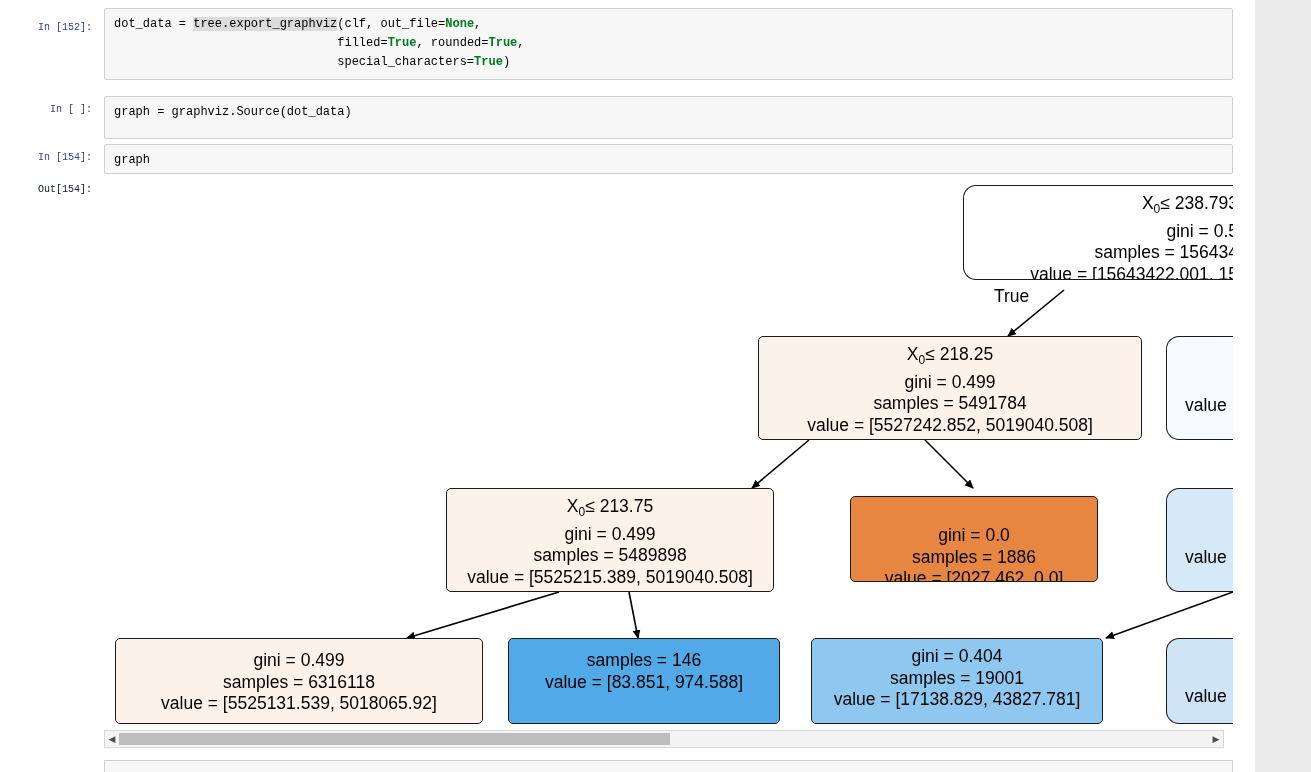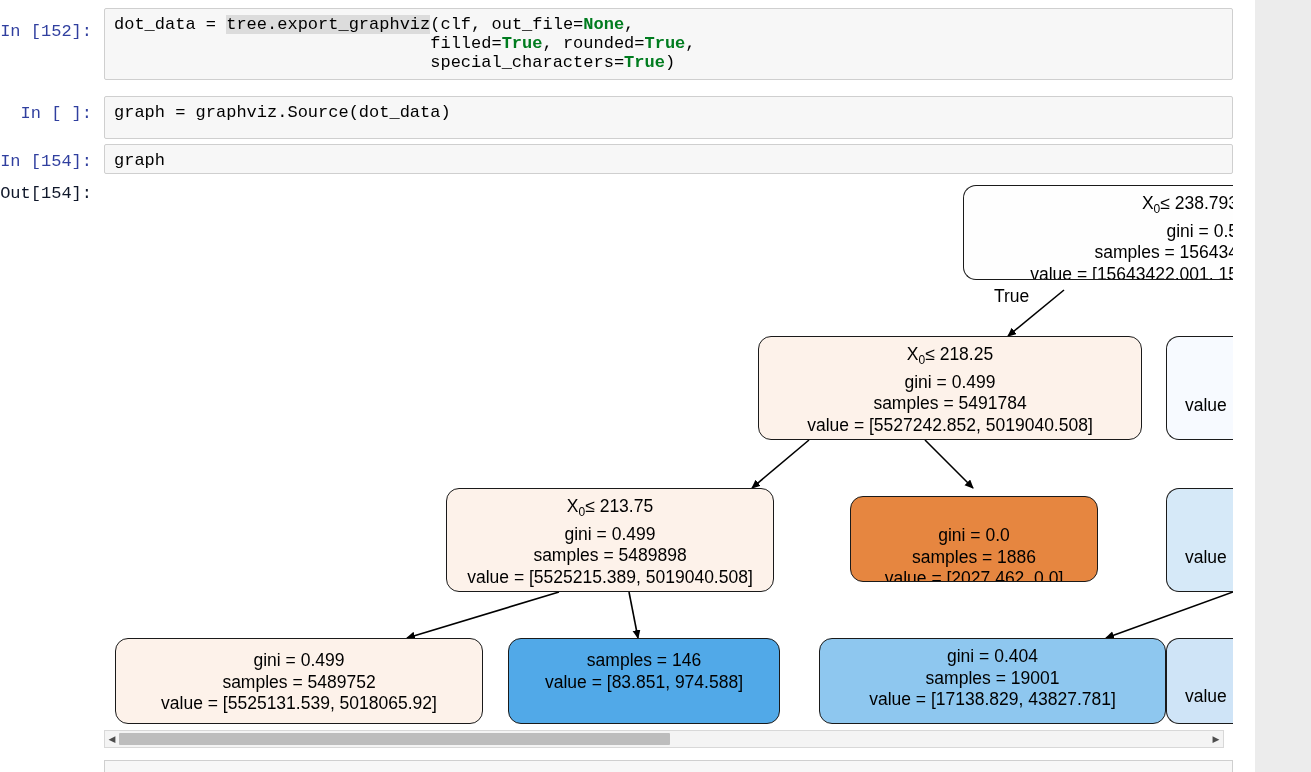--- a/index.html
+++ b/index.html
@@ -37,41 +37,41 @@
     position: absolute;
     left: 0;
     width: 1255px;
   }
   .prompt {
     position: absolute;
     left: 0;
     width: 92px;
     text-align: right;
     font-family: "Liberation Mono", monospace;
-    font-size: 17px;
+    font-size: 10px;
     color: #303f9f;
     white-space: pre;
   }
   .prompt.out {
     color: #0f172a;
   }
   .input-area {
     position: absolute;
     left: 104px;
     right: 22px;
     background: #f7f7f7;
     border: 1px solid #cfcfcf;
     border-radius: 2px;
     box-sizing: border-box;
     padding: 6px 8px 6px 9px;
   }
   pre.code {
     margin: 0;
     font-family: "Liberation Mono", monospace;
-    font-size: 17px;
+    font-size: 12px;
     line-height: 19px;
     color: #000000;
     white-space: pre;
   }
   .hl-call { background: #dcdcdc; }
   .kw { color: #007c1f; font-weight: bold; }
 
   
   #output-area {
     position: absolute;
@@ -86,21 +86,21 @@
     left: 0; top: 0;
     width: 1129px;
     height: 545px;
   }
 
   
   .node {
     position: absolute;
     box-sizing: border-box;
     border: 1.4px solid #1a1a1a;
-    border-radius: 13px;
+    border-radius: 5px;
     font-family: "Liberation Sans", sans-serif;
     font-size: 17.5px;
     line-height: 21.5px;
     color: #000000;
     text-align: center;
     white-space: nowrap;
     padding-top: 7px;
     overflow: hidden;
   }
   .node .ln { display: block; }
@@ -256,30 +256,30 @@
         <span class="ln">samples = 1886</span>
         <span class="ln">value = [2027.462, 0.0]</span>
       </div>
 
       <div class="node align-left" style="left:1062px; top:310px; width:120px; height:104px; background:#d6e9f8; padding-top:58px; border-right:none; border-radius:13px 0 0 13px;">
         <span class="ln">value</span>
       </div>
 
       <div class="node" style="left:11px; top:460px; width:368px; height:86px; background:#fdf2ea; padding-top:11px;">
         <span class="ln">gini = 0.499</span>
-        <span class="ln">samples = 5489752</span>
+        <span class="ln">samples = 6316118</span>
         <span class="ln">value = [5525131.539, 5018065.92]</span>
       </div>
 
       <div class="node" style="left:404px; top:460px; width:272px; height:86px; background:#51a9e8; padding-top:11px;">
         <span class="ln">samples = 146</span>
         <span class="ln">value = [83.851, 974.588]</span>
       </div>
 
-      <div class="node" style="left:707px; top:460px; width:347px; height:86px; background:#8ec7ef; margin-left:8px;">
+      <div class="node" style="left:707px; top:460px; width:292px; height:86px; background:#8ec7ef; ">
         <span class="ln">gini = 0.404</span>
         <span class="ln">samples = 19001</span>
         <span class="ln">value = [17138.829, 43827.781]</span>
       </div>
 
       <div class="node align-left" style="left:1062px; top:460px; width:120px; height:86px; background:#cfe4f7; padding-top:47px; border-right:none; border-radius:13px 0 0 13px;">
         <span class="ln">value</span>
       </div>
 
     </div>

